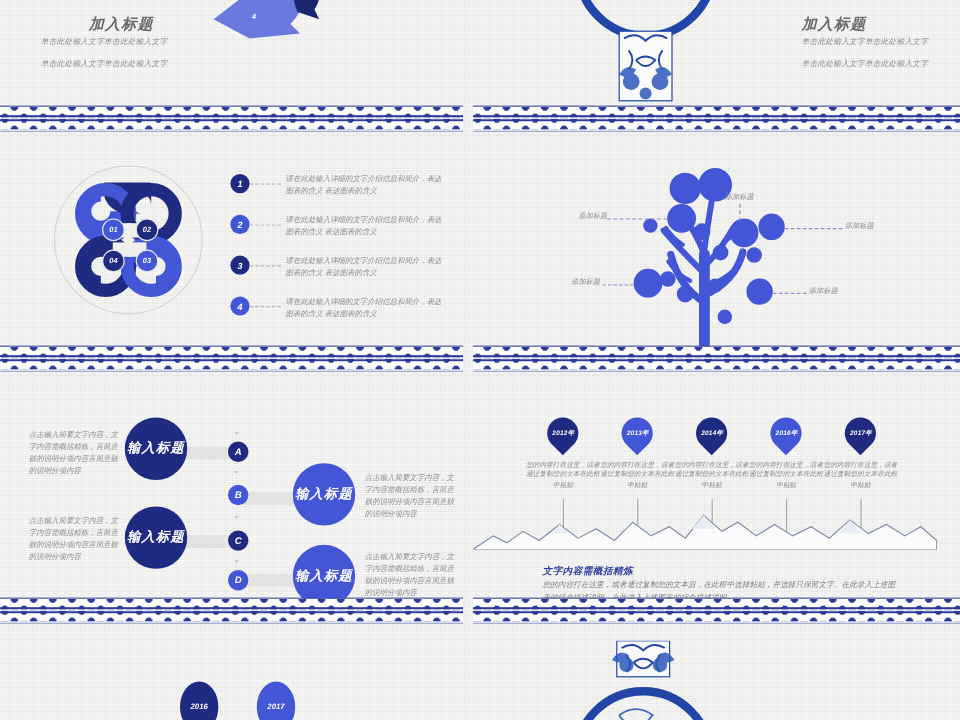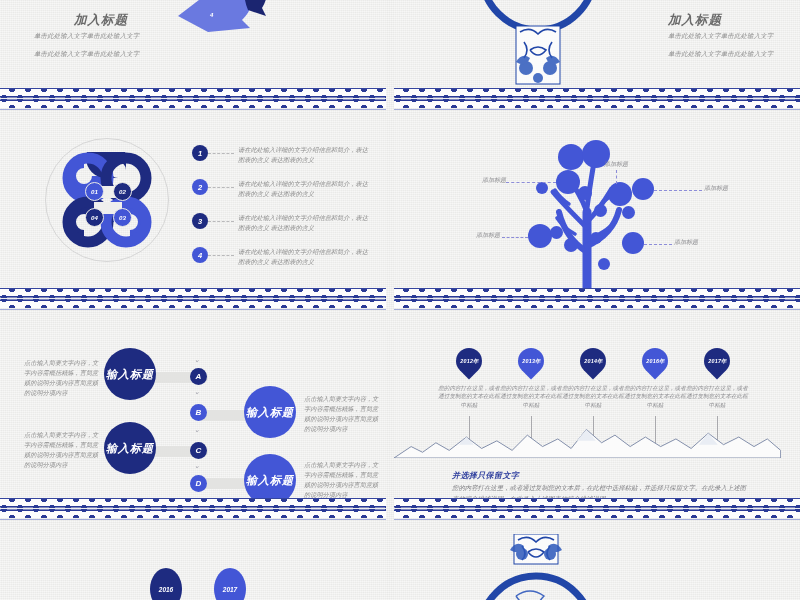--- a/index.html
+++ b/index.html
@@ -361,21 +361,21 @@
     <div class="pin-stem" style="left:261px;top:86px;height:40px;"></div>
     <div class="pin-stem" style="left:323px;top:86px;height:26px;"></div>
 
     <svg class="mtn" style="bottom:62px;" viewBox="0 0 406 42" preserveAspectRatio="none">
       <path d="M0 42 L18 30 L30 36 L44 26 L58 34 L76 20 L92 32 L108 24 L124 34 L140 18
                L156 30 L172 22 L186 32 L202 12 L218 26 L232 18 L248 30 L264 20 L280 30
                L296 22 L312 32 L330 16 L346 28 L362 20 L378 30 L392 22 L406 34 L406 42 Z" fill="#fbfbfb" stroke="#7d8aa8" stroke-width="1"></path>
       <path d="M76 20 L84 28 L68 28 Z M202 12 L212 24 L192 24 Z M330 16 L340 28 L320 28 Z" fill="#e9edf4"></path>
     </svg>
 
-    <div class="cap-title" style="left:58px;top:140px;">并选择只保留文字</div>
+    <div class="cap-title" style="left:58px;top:140px;">文字内容需概括精炼</div>
     <div class="cap-body" style="left:58px;top:152px;">您的内容打在这里，或者通过复制您的文本后，在此框中选择粘贴，并选择只保留文字。在此录入上述图表的综合描述说明。在此录入上述图表的综合描述说明。</div>
 
     <div class="band" style="bottom:0;">
       <div class="hair"></div>
         <div class="row1"></div>
         <div class="row2"></div>
         <div class="hair2"></div>
     </div>
   </div>
 

